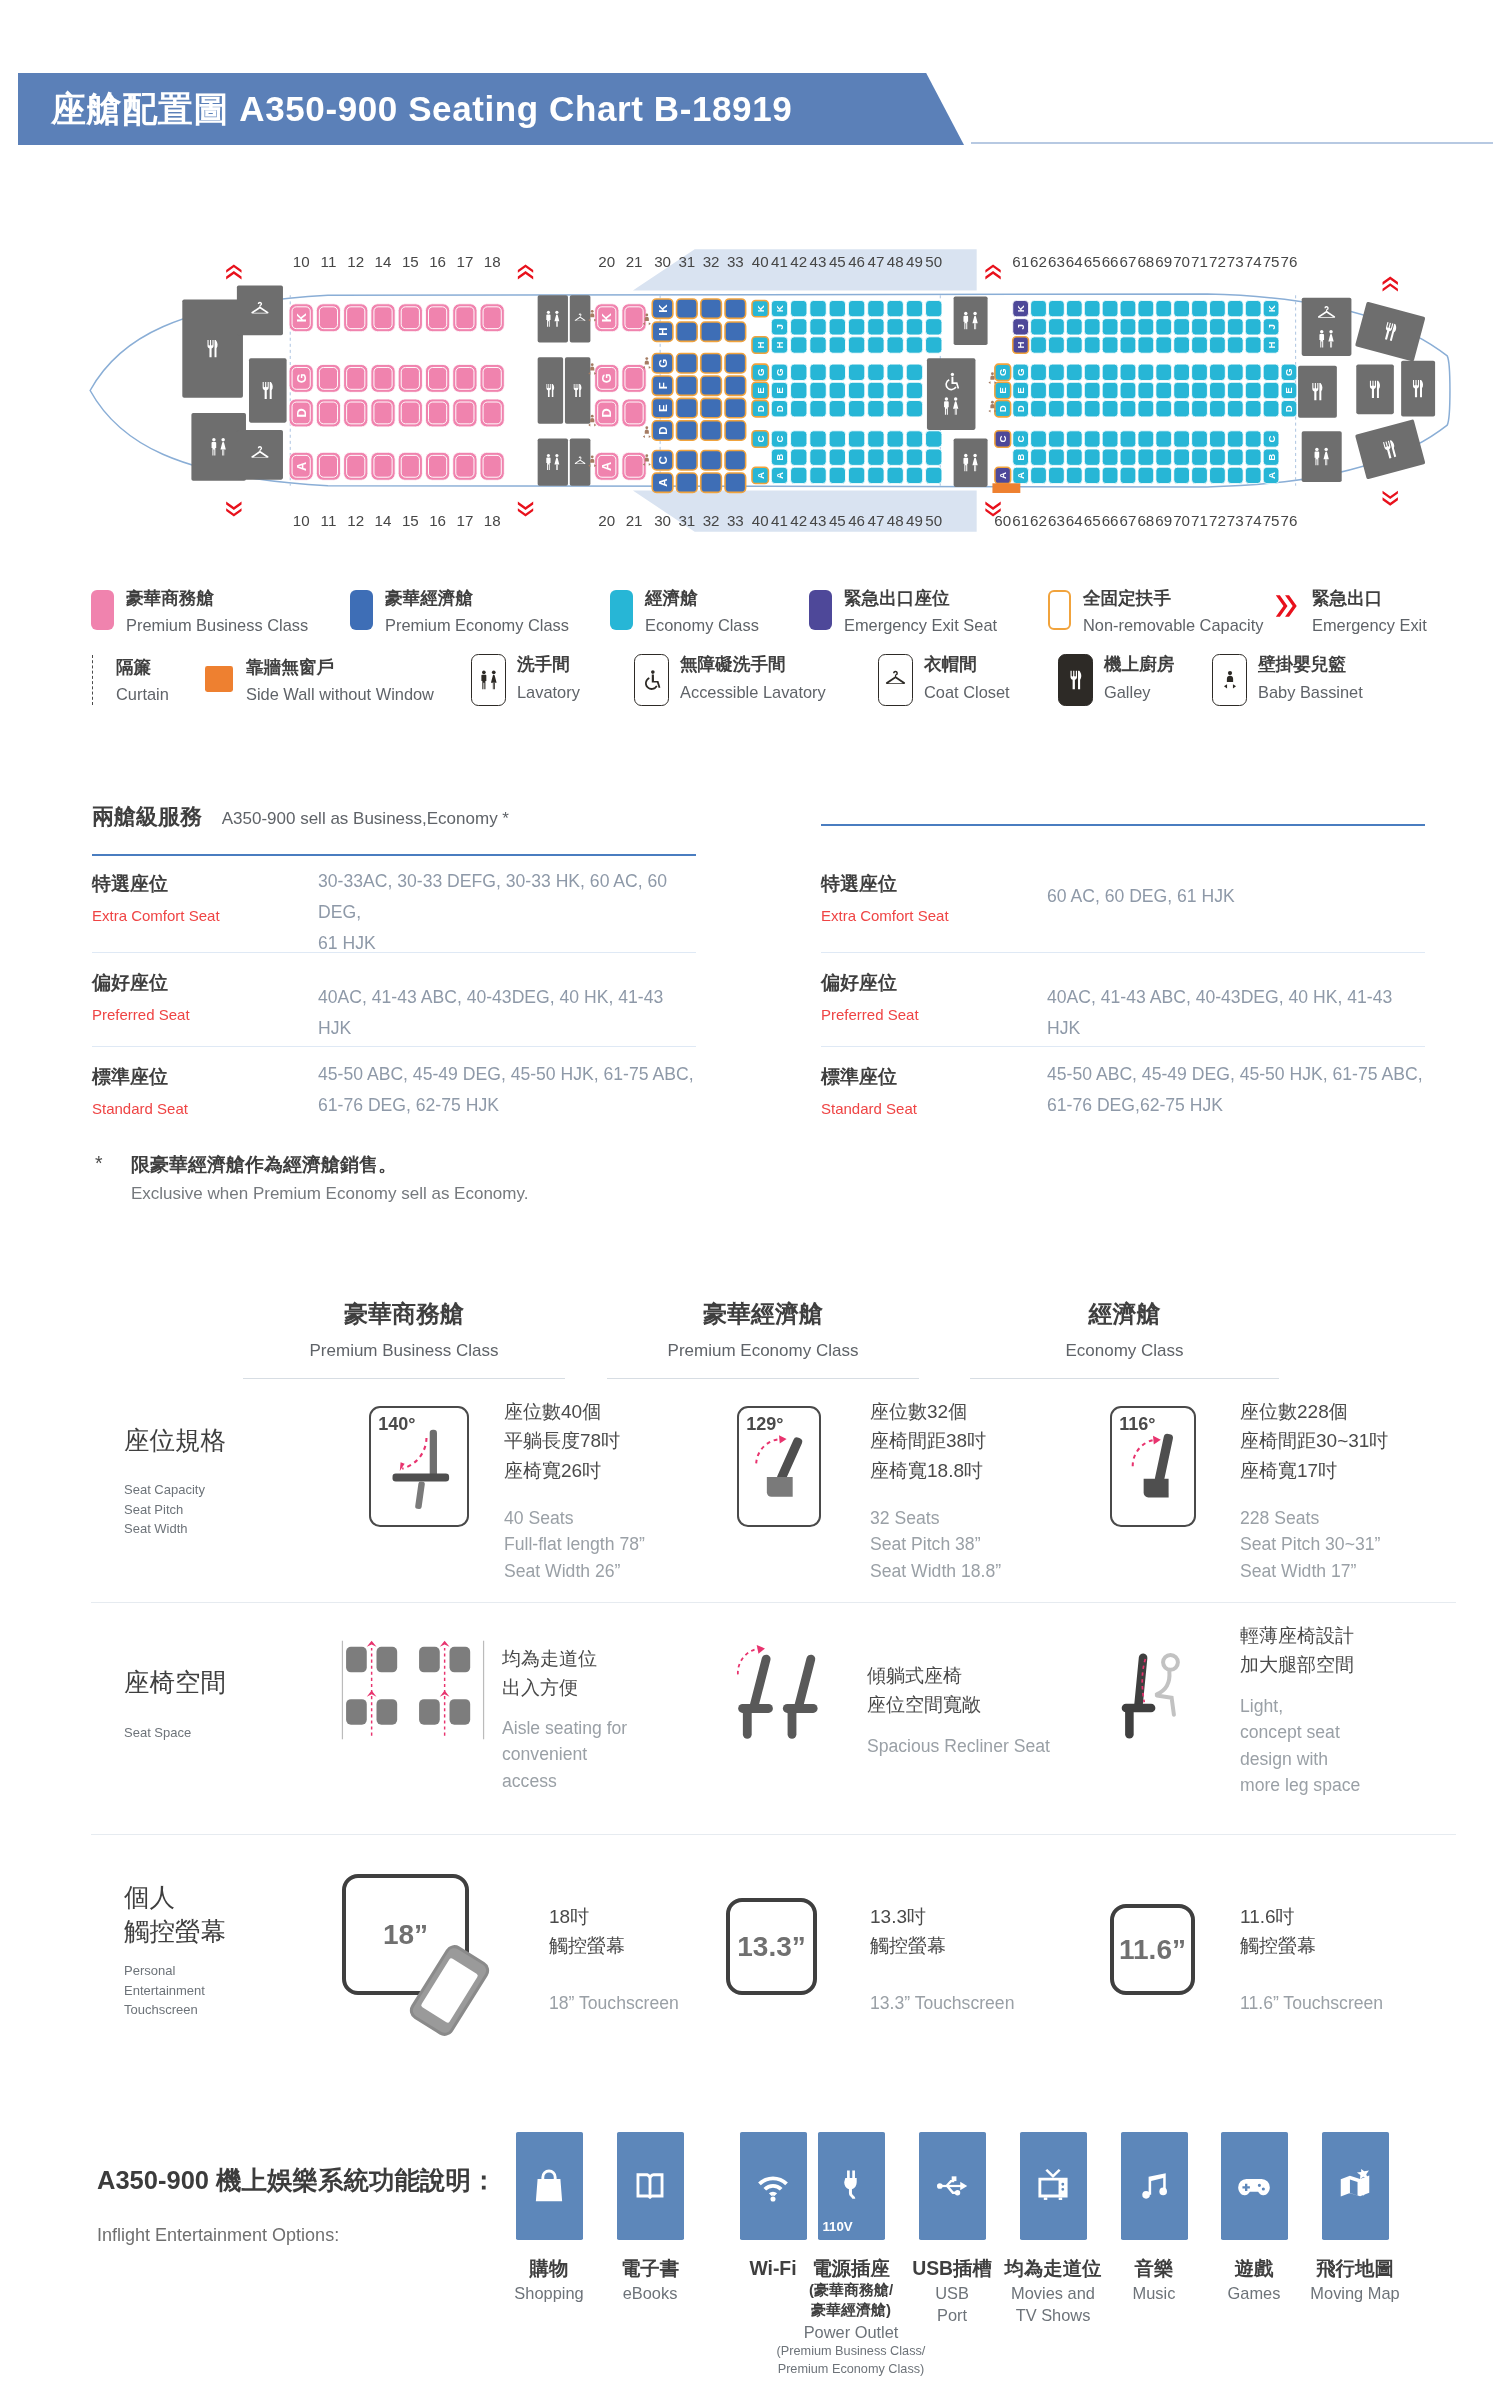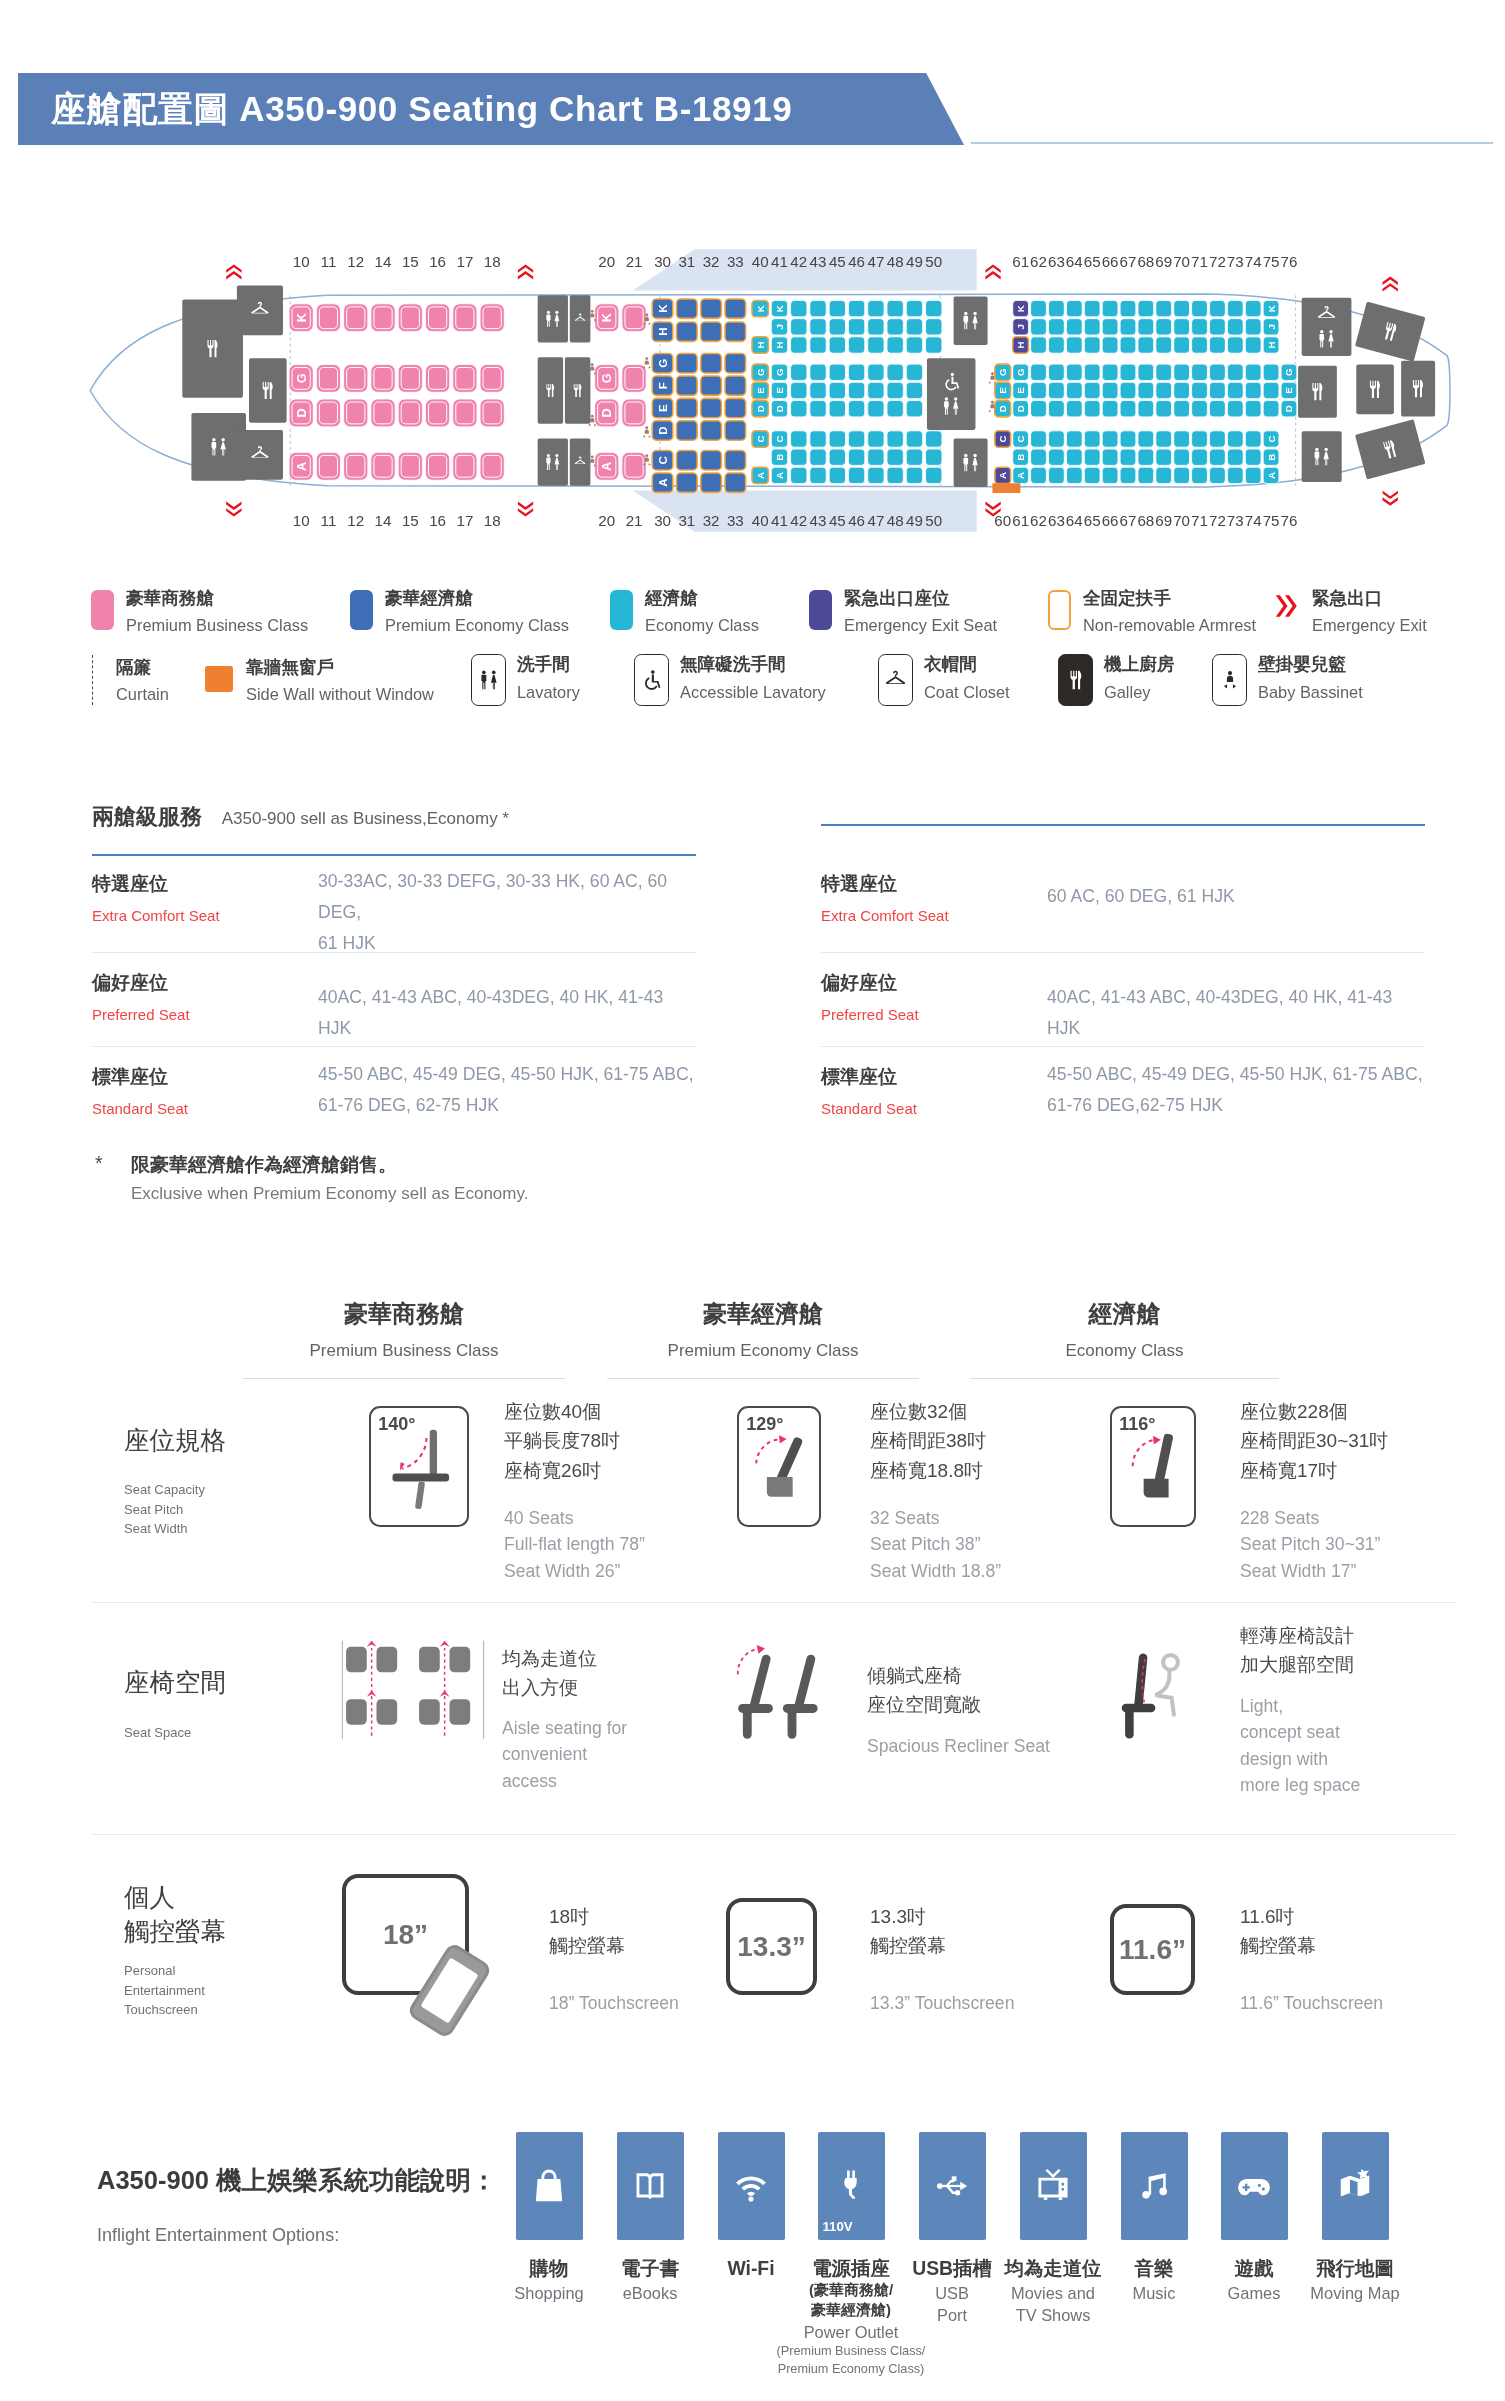--- a/index.html
+++ b/index.html
@@ -786,21 +786,21 @@
       <div class="sw" style="background:#4e4899"></div>
       <div class="abs leg-txt" style="left:35px;top:0px;width:194px">
         <div class="c">緊急出口座位</div>
         <div class="e">Emergency Exit Seat</div>
       </div>
     </div>
     <div class="abs" style="left:1048px;top:590px">
       <div class="sw" style="background:#fff;border:2.4px solid #f1a33c;box-sizing:border-box"></div>
       <div class="abs leg-txt" style="left:35px;top:0px;width:206px">
         <div class="c">全固定扶手</div>
-        <div class="e">Non-removable Armrest</div>
+        <div class="e">Non-removable Capacity</div>
       </div>
     </div>
     <div class="abs" style="left:1274px;top:590px">
       <svg style="width:27px;height:32px;color:#e8111c;transform:rotate(90deg)" viewBox="0 0 44 52" width="27" height="32">
           <use href="#i-chev" width="44" height="52"></use>
         </svg>
       <div class="abs leg-txt" style="left:38px;top:0px;width:170px">
         <div class="c">緊急出口</div>
         <div class="e">Emergency Exit</div>
       </div>
@@ -1125,21 +1125,21 @@
     </div>
     <div class="abs ent-item" style="left:571px;top:2116px">
       <div class="tile">
           <svg viewBox="0 0 62 62" width="38" height="38">
             <use href="#i-book" width="62" height="62"></use>
           </svg>
         </div>
       <div class="ent-c">電子書</div>
       <div class="ent-e">eBooks</div>
     </div>
-    <div class="abs ent-item" style="left:672px;top:2116px">
+    <div class="abs ent-item" style="left:694px;top:2116px">
       <div class="tile">
           <svg viewBox="0 0 62 62" width="38" height="38">
             <use href="#i-wifi" width="62" height="62"></use>
           </svg>
         </div>
       <div class="ent-c">Wi-Fi</div>
       <div class="ent-e"></div>
     </div>
     <div class="abs ent-item" style="left:772px;top:2116px">
       <div class="tile">

